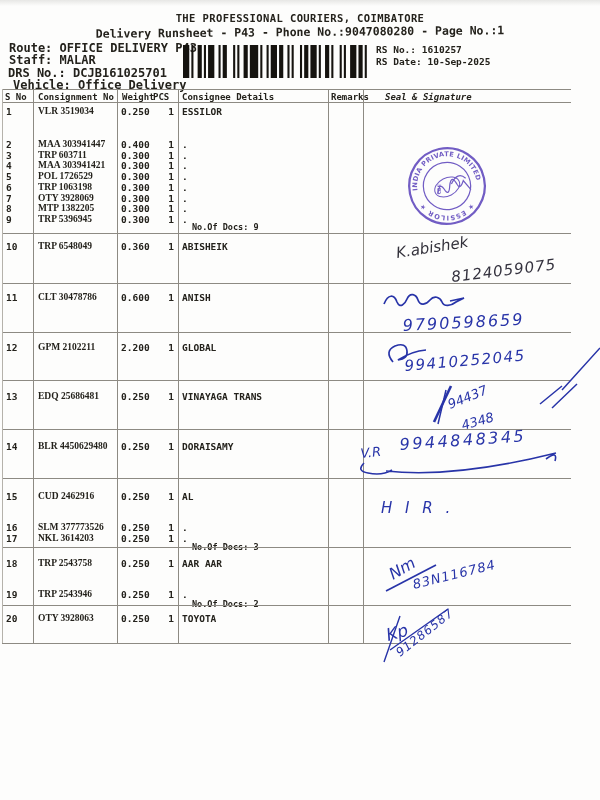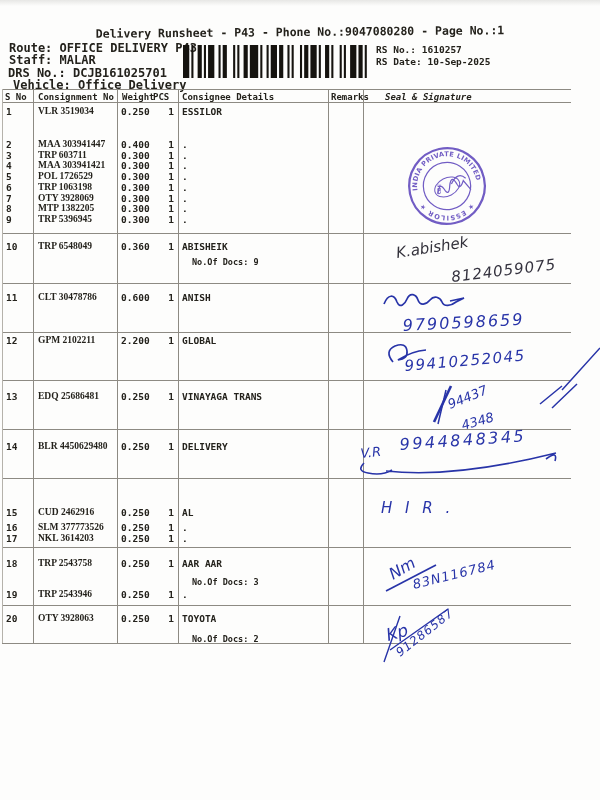--- a/index.html
+++ b/index.html
@@ -23,33 +23,34 @@
   #tbody{position:absolute;left:2px;top:103px;width:569px;border-bottom:1px solid #8d8a83;}
   .group{position:relative;box-sizing:border-box;}
   .group.bt{border-top:1px solid #8d8a83;padding-left:48px;}
   .trow{position:absolute;left:0;width:100%;height:11px;font-size:9.5px;font-weight:700;}
   .trow span{position:absolute;top:0;white-space:pre;}
   .c-s{left:4px;}
   .c-cn{left:36px;font-family:Liberation Serif, serif;}
   .c-wt{left:119px;}
   .c-pcs{left:156px;width:16px;text-align:right;}
   .c-name{left:180px;}
-  .docs-note{position:absolute;left:190px;font-size:8.5px;font-weight:700;margin-top:35px;}
+  .docs-note{position:absolute;left:190px;font-size:8.5px;font-weight:700;}
   .vline{position:absolute;top:89px;height:554px;width:1px;background:#8d8a83;}
   .vline.soft{background:#b5b2ab;}
   #stamp{position:absolute;left:395px;top:134px;transform:rotate(-12deg);opacity:.88;}
   #sig-layer{position:absolute;left:0;top:0;pointer-events:none;}
   .sig-text{font-family:"DejaVu Sans",sans-serif;font-style:italic;}
 </style>
 </head>
 <body>
 
 <div class="page">
   <div class="scan-strip"></div>
 
+  <div class="title">THE PROFESSIONAL COURIERS, COIMBATORE</div>
   <div class="subtitle">Delivery Runsheet - P43 - Phone No.:9047080280 - Page No.:1</div>
 
   <div class="info-line" style="left:9px;top:41px;"><span>Route:</span> <span>OFFICE DELIVERY P43</span></div>
   <div class="info-line" style="left:9px;top:53px;"><span>Staff:</span> <span>MALAR</span></div>
   <div class="info-line" style="left:8px;top:66px;"><span>DRS No.:</span> <span>DCJB161025701</span></div>
   <div class="info-line" style="left:13px;top:78px;"><span>Vehicle:</span> <span>Office Delivery</span></div>
 
   <svg id="barcode" width="188" height="33">
       <rect x="0.00" y="0" width="6.27" height="33" fill="#15130f"></rect>
       <rect x="8.36" y="0" width="2.09" height="33" fill="#15130f"></rect>
@@ -173,21 +174,21 @@
       <div class="group bt" style="height: 49px;">
         <div class="trow" style="top: 8px;">
           <span class="c-s">11</span>
           <span class="c-cn">CLT 30478786</span>
           <span class="c-wt">0.600</span>
           <span class="c-pcs">1</span>
           <span class="c-name">ANISH</span>
         </div>
       </div>
       <div class="group bt" style="height: 48px;">
-        <div class="trow" style="top: 2px;">
+        <div class="trow" style="top: 9px;">
           <span class="c-s">12</span>
           <span class="c-cn">GPM 2102211</span>
           <span class="c-wt">2.200</span>
           <span class="c-pcs">1</span>
           <span class="c-name">GLOBAL</span>
         </div>
       </div>
       <div class="group bt" style="height: 49px;">
         <div class="trow" style="top: 10px;">
           <span class="c-s">13</span>
@@ -196,25 +197,25 @@
           <span class="c-pcs">1</span>
           <span class="c-name">VINAYAGA TRANS</span>
         </div>
       </div>
       <div class="group bt" style="height: 49px;">
         <div class="trow" style="top: 11px;">
           <span class="c-s">14</span>
           <span class="c-cn">BLR 4450629480</span>
           <span class="c-wt">0.250</span>
           <span class="c-pcs">1</span>
-          <span class="c-name">DELIVERY</span>
+          <span class="c-name">DORAISAMY</span>
         </div>
       </div>
       <div class="group bt" style="height: 69px;">
-        <div class="trow" style="top: 28px;">
+        <div class="trow" style="top: 12px;">
           <span class="c-s">15</span>
           <span class="c-cn">CUD 2462916</span>
           <span class="c-wt">0.250</span>
           <span class="c-pcs">1</span>
           <span class="c-name">AL</span>
         </div>
         <div class="trow" style="top: 43px;">
           <span class="c-s">16</span>
           <span class="c-cn">SLM 377773526</span>
           <span class="c-wt">0.250</span>

